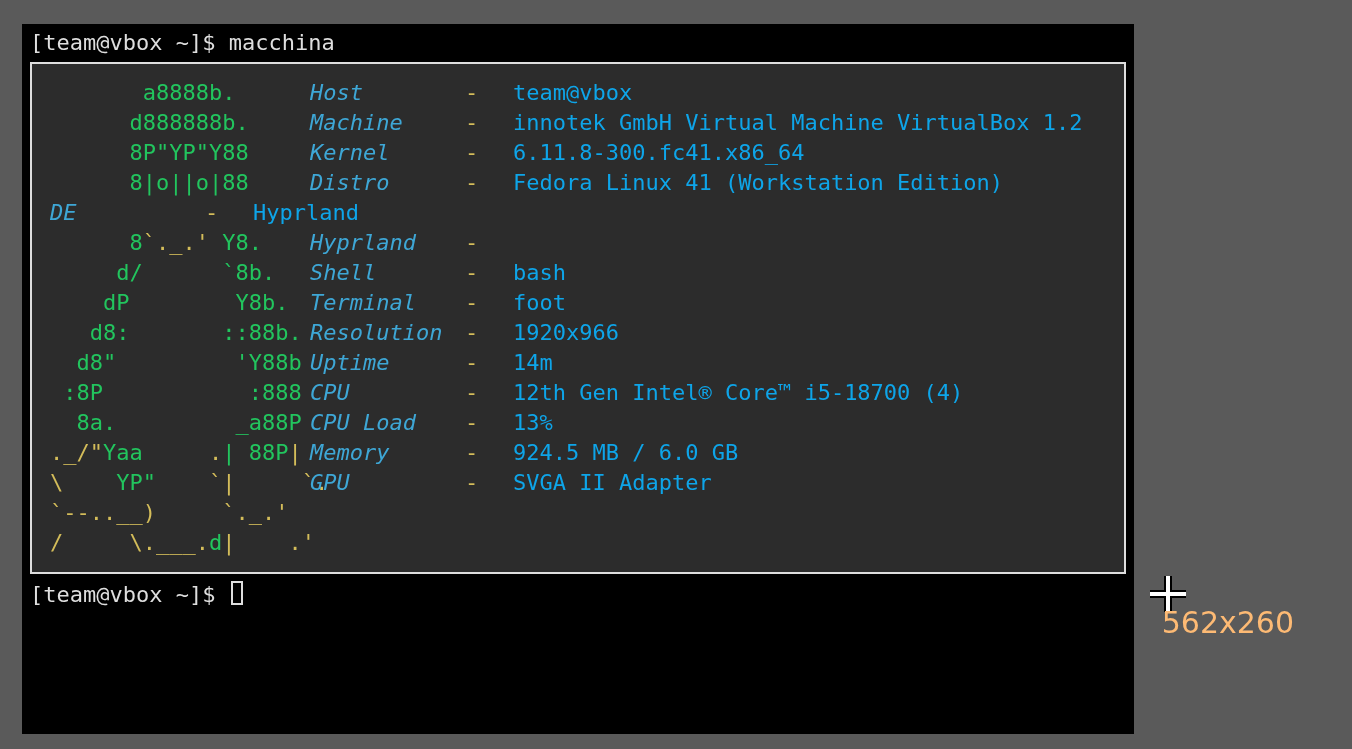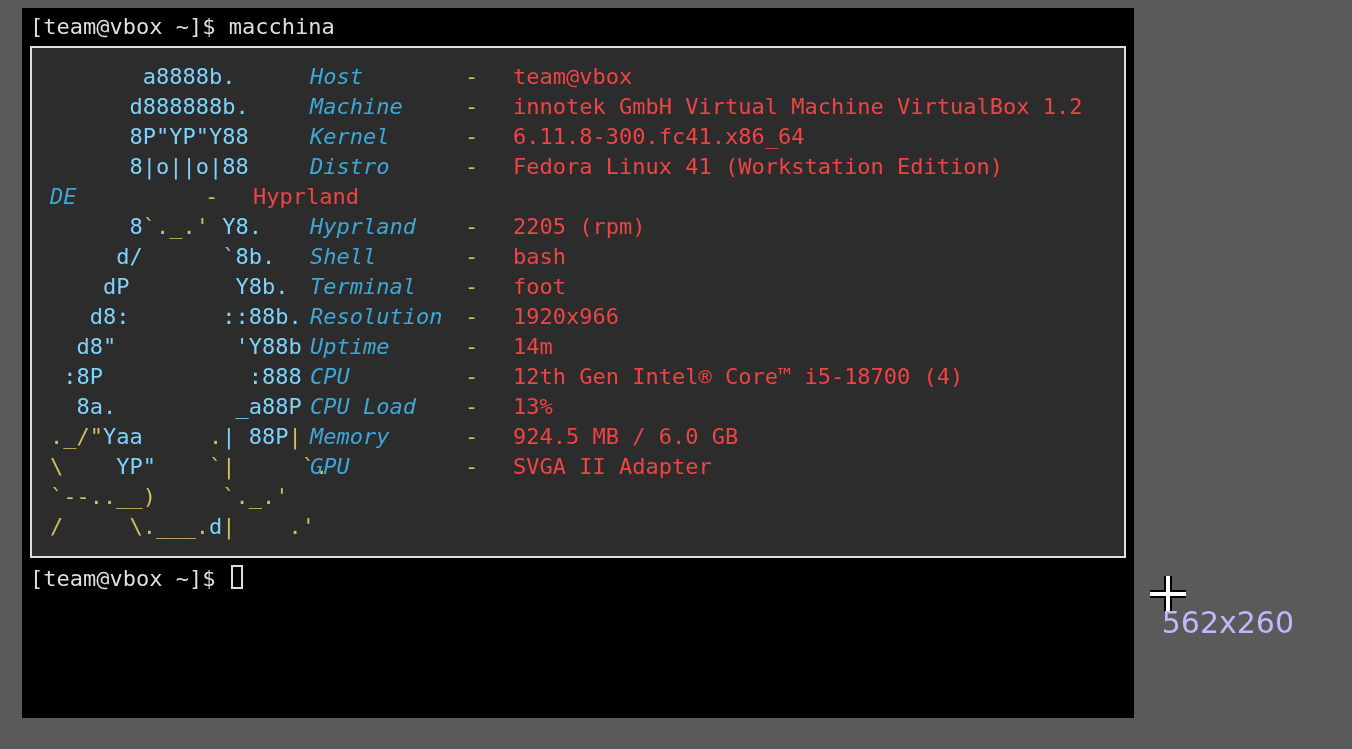--- a/index.html
+++ b/index.html
@@ -10,21 +10,21 @@
     background: #5a5a5a;
     font-family: "DejaVu Sans Mono", "Liberation Mono", Consolas, monospace;
     font-size: 22px;
     line-height: 30px;
     color: #dedede;
     overflow: hidden;
   }
   .terminal {
     position: absolute;
     left: 22px;
-    top: 8px;
+    top: 24px;
     width: 1112px;
     height: 710px;
     background: #000;
     box-sizing: border-box;
     padding: 4px 8px 8px 8px;
   }
   .prompt-line {
     white-space: pre;
     color: #dedede;
   }
@@ -51,40 +51,40 @@
     font-style: italic;
   }
   .sep-cell {
     width: 48px;
     flex: 0 0 48px;
     color: #d4bd5a;
     text-align: left;
   }
   .value-cell {
     flex: 1 1 auto;
-    color: #ef4444;
+    color: #0ea5e9;
   }
   .y { color: #d4bd5a; }
-  .w { color: #7dd3fc; }
+  .w { color: #22c55e; }
   .cursor {
     display: inline-block;
     width: 12px;
     height: 24px;
     border: 2px solid #dedede;
     box-sizing: border-box;
     vertical-align: -3px;
     margin-left: 2px;
   }
   .overlay-size {
     position: absolute;
     right: 58px;
     top: 608px;
     font-family: "DejaVu Sans", Arial, sans-serif;
     font-size: 30px;
-    color: #c4b5fd;
+    color: #fdba74;
   }
   .crosshair {
     position: absolute;
     left: 1148px;
     top: 574px;
     pointer-events: none;
   }
 </style>
 </head>
 <body>
@@ -119,21 +119,20 @@
     </div>
     <div class="row">
       <span class="label-cell">DE</span>
       <span class="sep-cell">-</span>
       <span class="value-cell">Hyprland</span>
     </div>
     <div class="row">
       <span class="ascii-cell"><span class="w">      8</span><span class="y">`._.'</span><span class="w"> Y8.</span></span>
       <span class="label-cell">Hyprland</span>
       <span class="sep-cell">-</span>
-      <span class="value-cell">2205 (rpm)</span>
     </div>
     <div class="row">
       <span class="ascii-cell"><span class="w">     d/      `8b.</span></span>
       <span class="label-cell">Shell</span>
       <span class="sep-cell">-</span>
       <span class="value-cell">bash</span>
     </div>
     <div class="row">
       <span class="ascii-cell"><span class="w">    dP        Y8b.</span></span>
       <span class="label-cell">Terminal</span>

